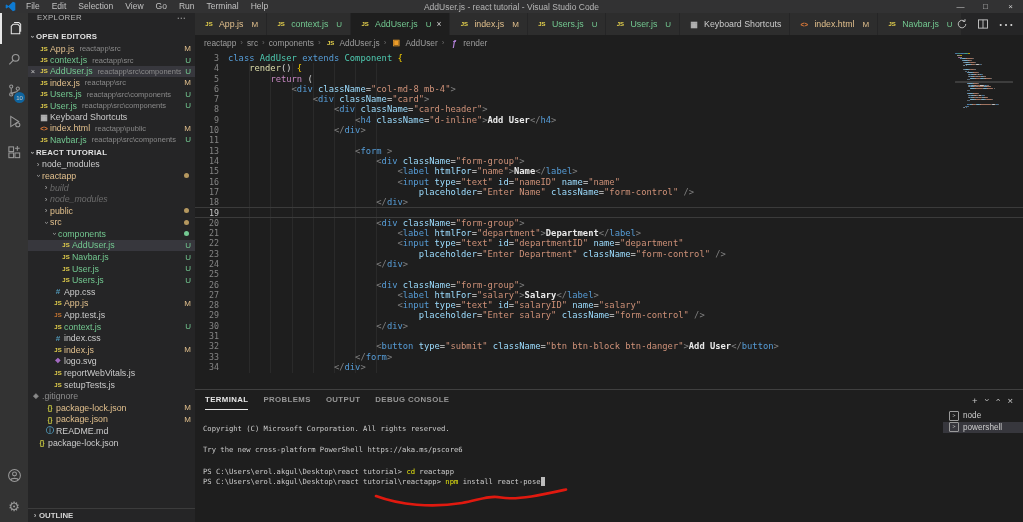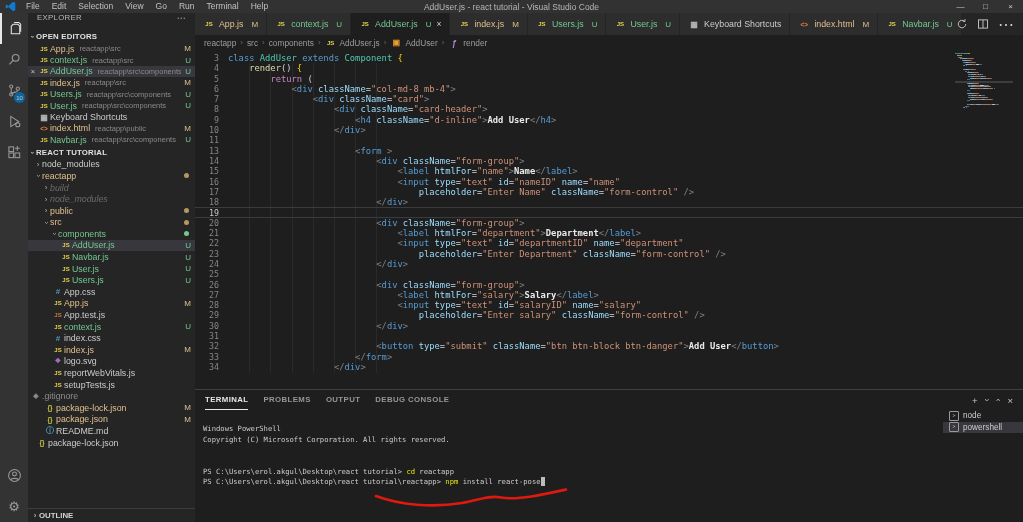--- a/index.html
+++ b/index.html
@@ -817,23 +817,23 @@
             </div>
           <div class="panel-actions">
             <span>+</span>
             <span class="pa-chev">›</span>
             <span class="pa-chev up">›</span>
             <span>×</span>
           </div>
         </div>
         <div class="panel-body">
           <div id="term">
-              <div class="tl"><span class="d">Windows PowerShell</span></div>
               <div class="tl"><span class="d">Copyright (C) Microsoft Corporation. All rights reserved.</span></div>
               <div class="tl">&nbsp;</div>
+              <div class="tl"><span class="d">Try the new cross-platform PowerShell https://aka.ms/pscore6</span></div>
               <div class="tl">&nbsp;</div>
               <div class="tl"><span class="d">PS C:\Users\erol.akgul\Desktop\react tutorial&gt; </span><span class="y">cd</span><span class="d"> reactapp</span></div>
               <div class="tl"><span class="d">PS C:\Users\erol.akgul\Desktop\react tutorial\reactapp&gt; </span><span class="y">npm</span><span class="d"> install react-pose</span><span class="cursor"></span></div>
             </div>
           <div class="term-side">
             <div id="termlist">
                 <div class="ts-item">
                   <span class="ts-ic">&gt;</span>
                   <span>node</span>
                 </div>

